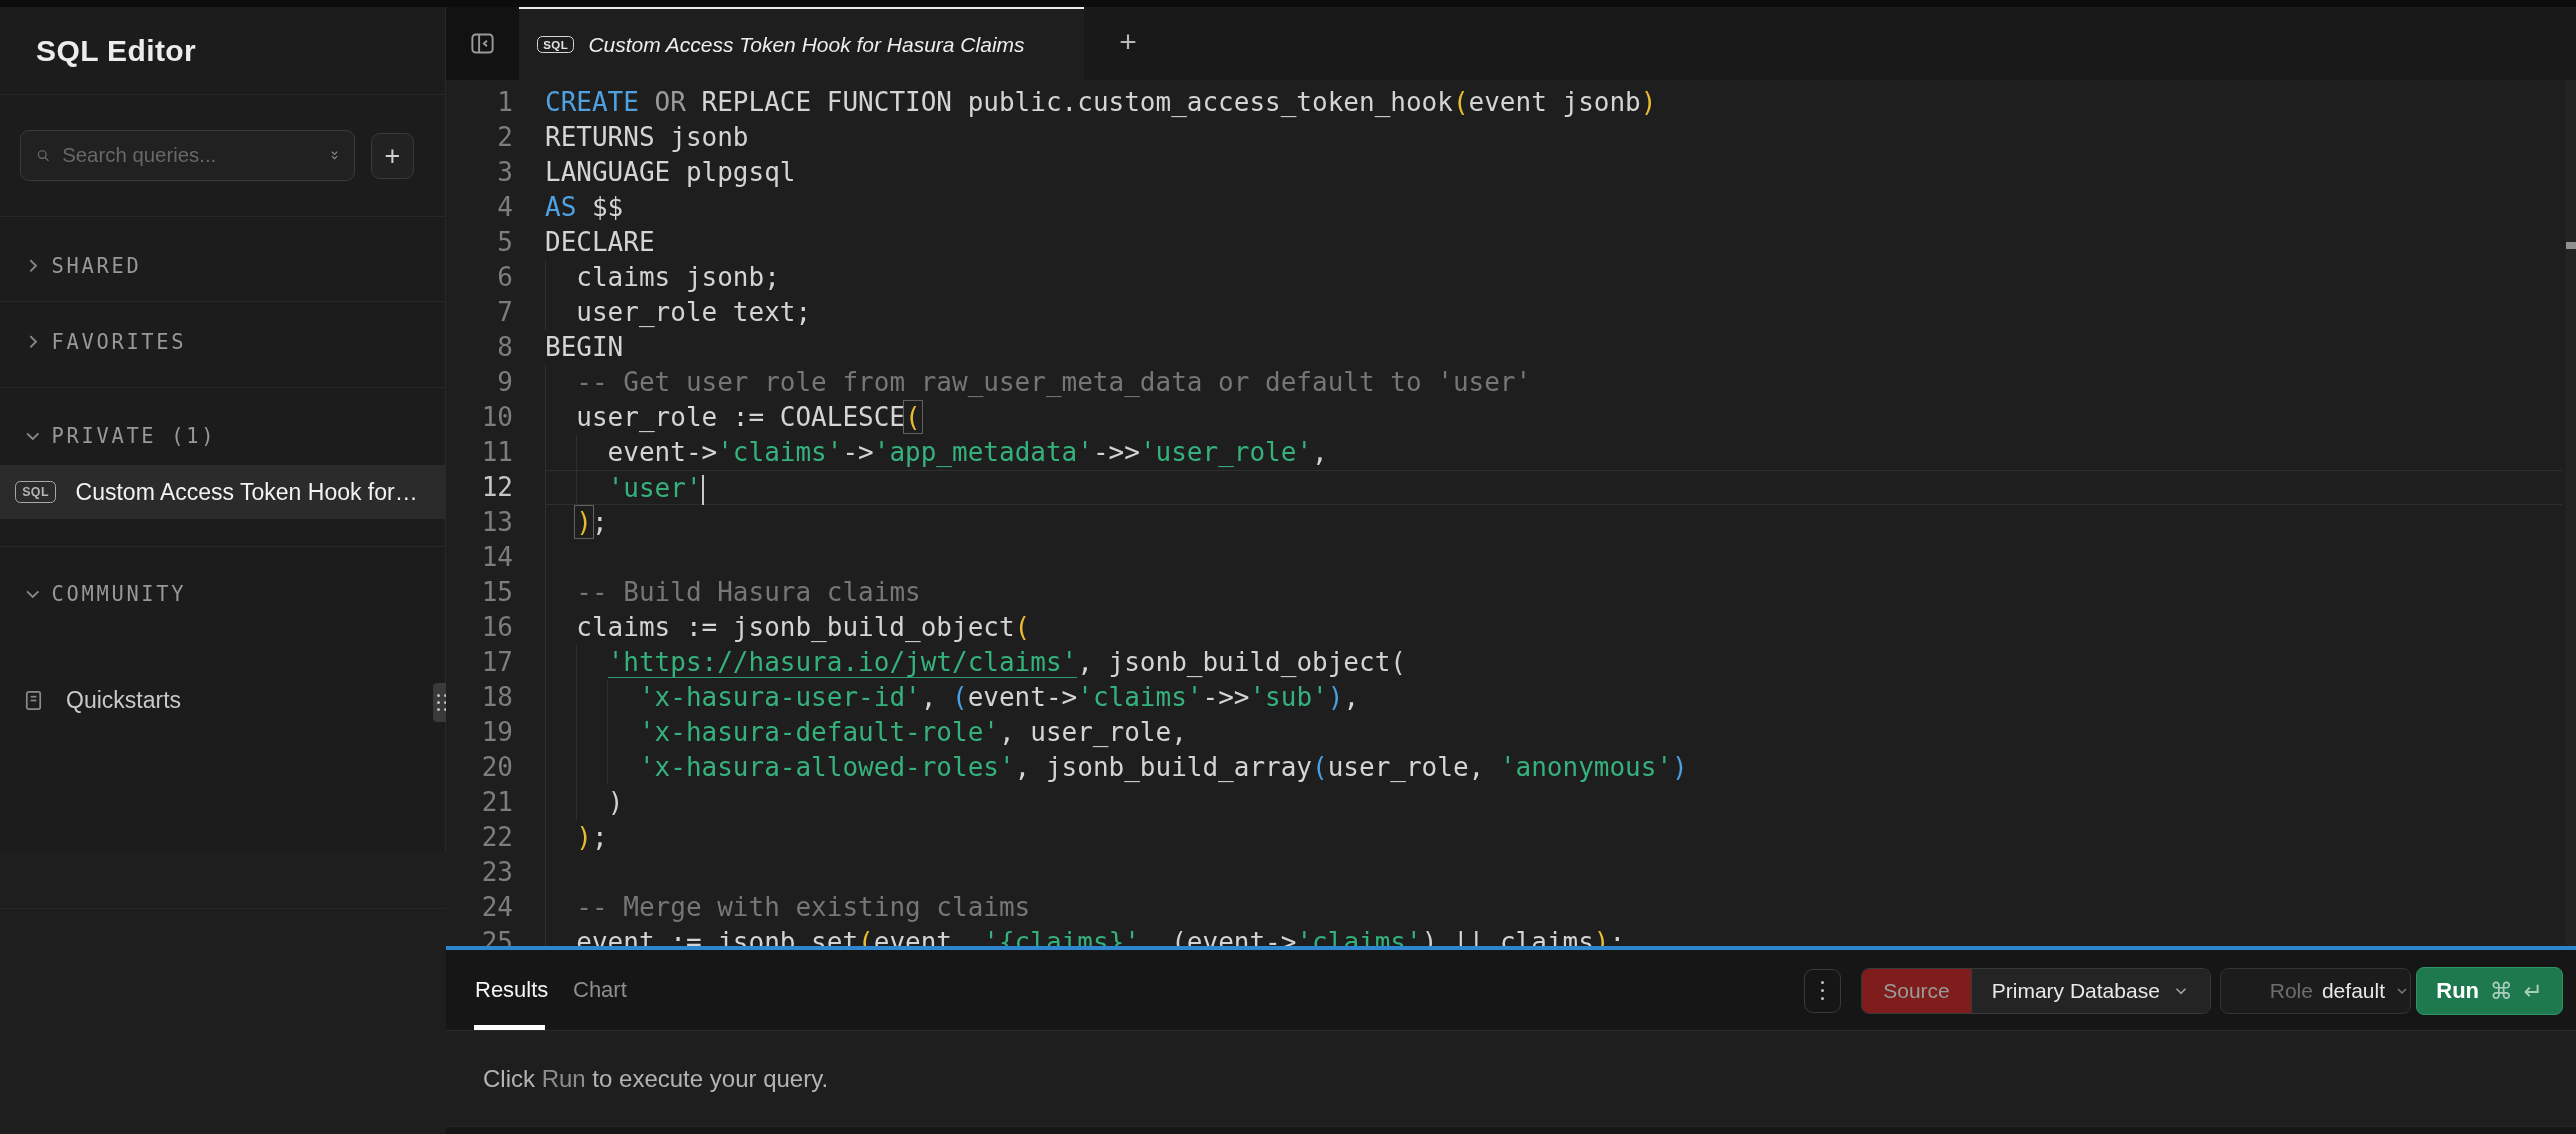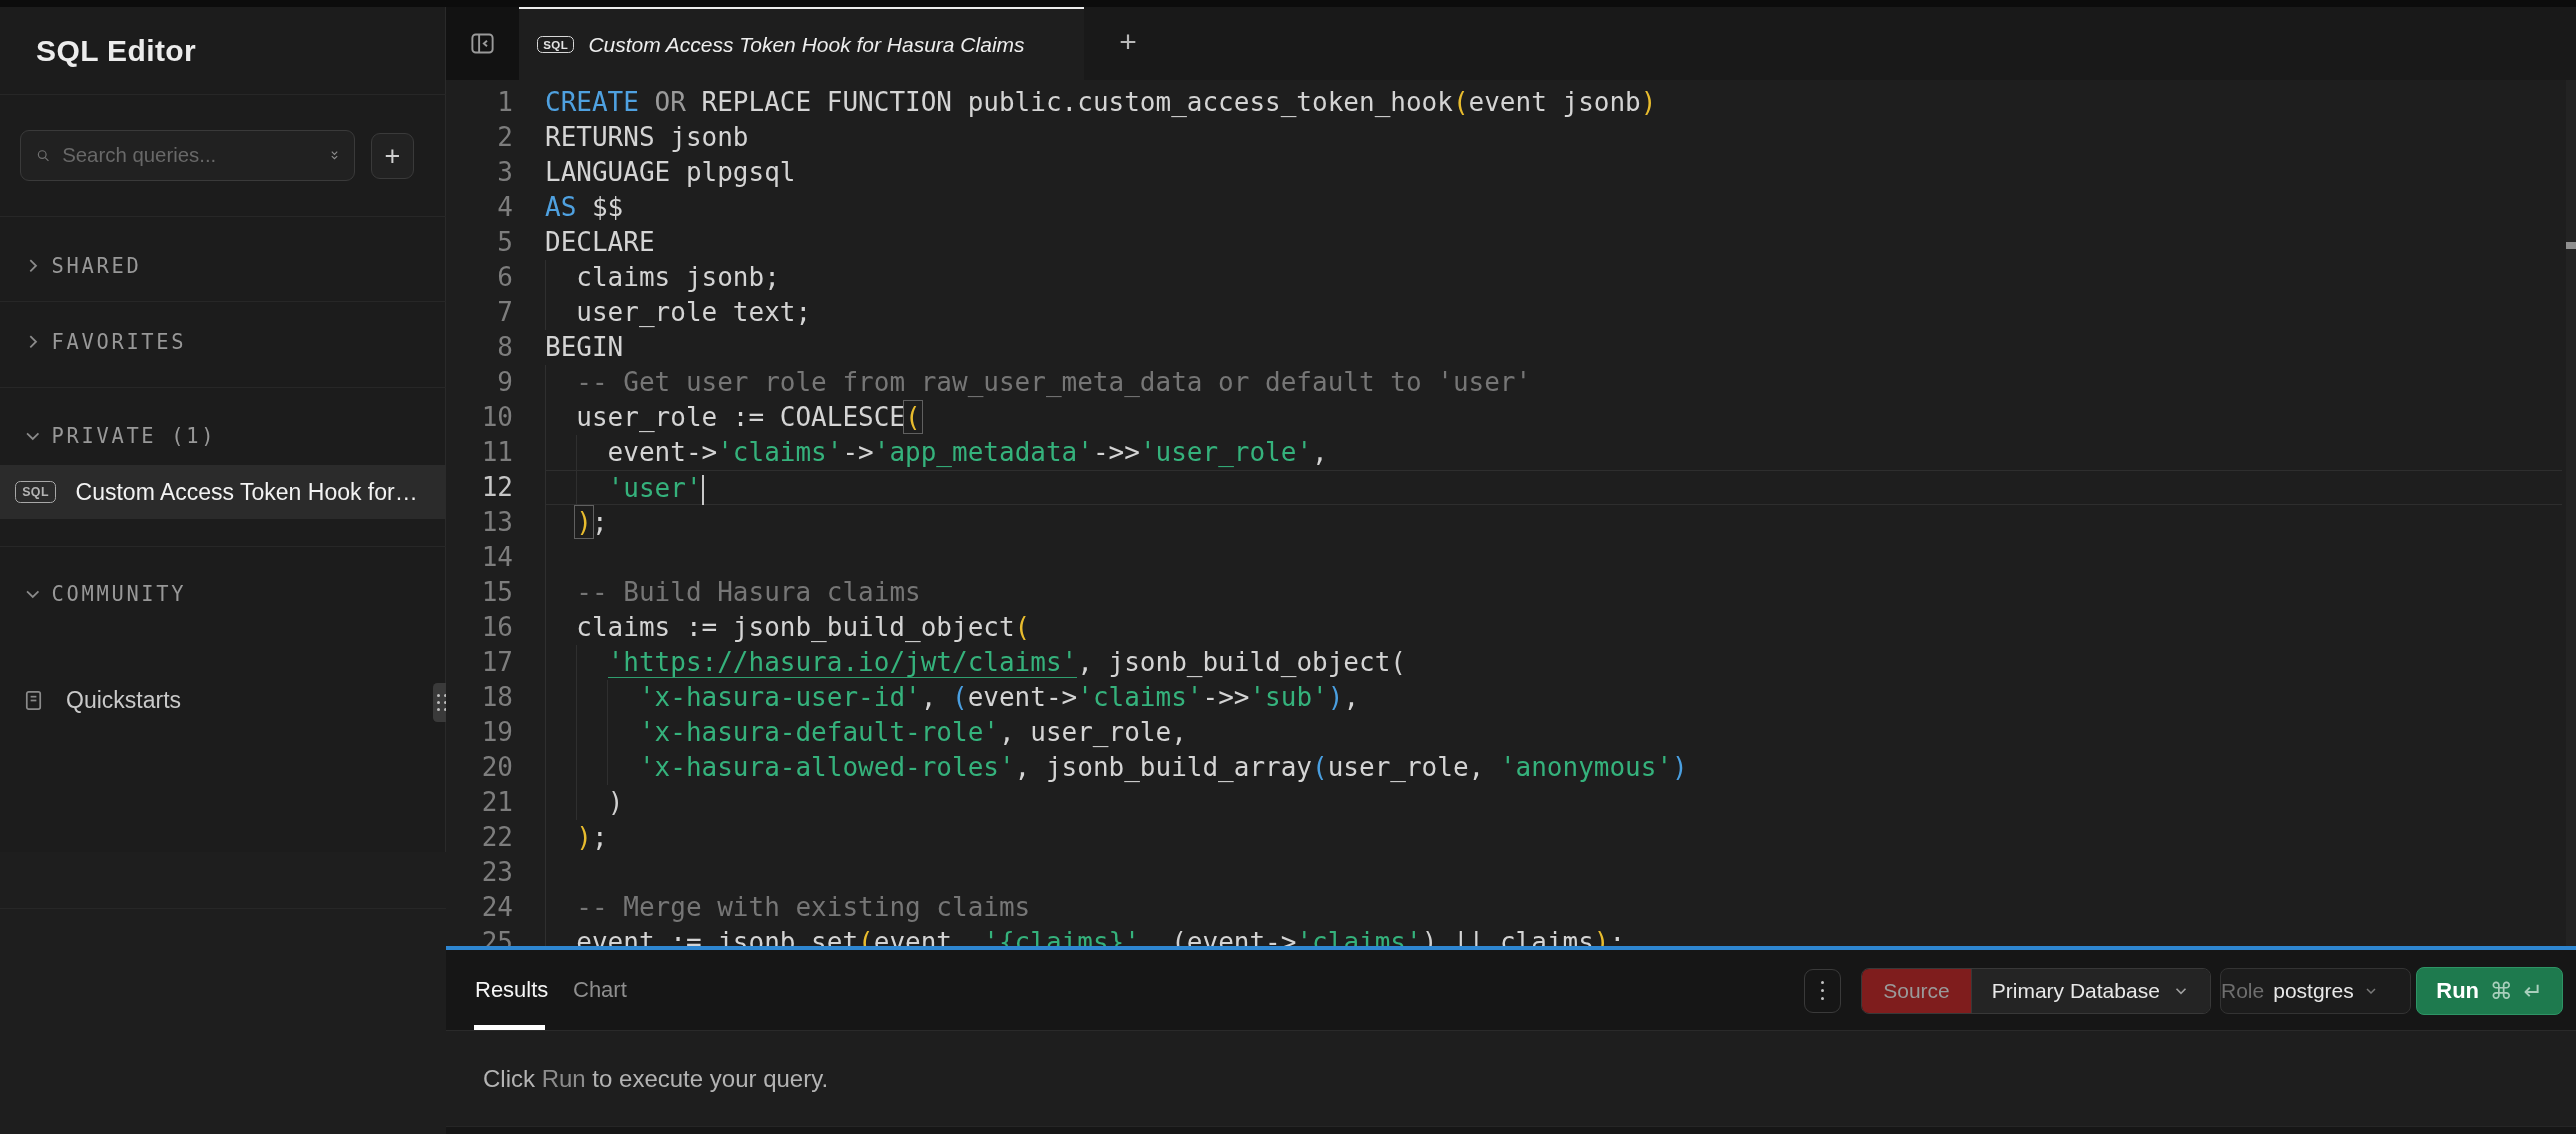--- a/index.html
+++ b/index.html
@@ -73,21 +73,21 @@
   #resultsbar { left:446px; top:950px; width:2130px; height:81px; background:#161616; border-bottom:0.9px solid #2a2a2a; }
   .rtab { position:absolute; top:0; height:80px; display:flex; align-items:center; cursor:pointer; font-size:22px; }
   #tab-results { left:29px; color:#f5f5f5; }
   #tab-chart { left:127px; color:#8e8e8e; }
   #results-underline { position:absolute; left:27.5px; bottom:0; width:71px; height:5.3px; background:#ffffff; }
   #kebab-btn { position:absolute; left:1358px; top:18.6px; width:37px; height:44px; border:0.9px solid #3a3a3a; border-radius:9px; display:flex; flex-direction:column; align-items:center; justify-content:center; gap:4.4px; cursor:pointer; }
   #kebab-btn i { width:3.6px; height:3.6px; border-radius:50%; background:#c2c2c2; }
   #seg-group { position:absolute; left:1415px; top:18px; height:46px; border:0.9px solid #383838; border-radius:8px; display:flex; overflow:hidden; }
   #seg-source { width:110px; background:#7f1d1d; color:#9a9a9a; font-size:21px; display:flex; align-items:center; justify-content:center; cursor:pointer; border-right:0.9px solid #383838; }
   #seg-db { width:238px; background:#242424; color:#e8e8e8; font-size:21px; display:flex; align-items:center; justify-content:center; gap:12.4px; cursor:pointer; }
-  #role-group { position:absolute; left:1774px; top:18px; width:191px; height:46px; border:0.9px solid #333333; border-radius:8px; background:#1c1c1c; display:flex; align-items:center; justify-content:flex-start; gap:9px; cursor:pointer; }
+  #role-group { position:absolute; left:1774px; top:18px; width:191px; height:46px; border:0.9px solid #333333; border-radius:8px; background:#1c1c1c; display:flex; align-items:center; justify-content:flex-end; gap:9px; cursor:pointer; }
   #role-label { color:#6e6e6e; font-size:21px; }
   #role-value { color:#e8e8e8; font-size:21px; }
   #run-btn { position:absolute; left:1970px; top:17px; width:147px; height:48px; background:#1e7a4e; border:0.9px solid #2e9465; border-radius:8px; display:flex; align-items:center; justify-content:center; gap:10.7px; cursor:pointer; }
   #run-label { color:#ffffff; font-size:22px; font-weight:600; }
   .kbd-glyph { color:#a9cfbc; font-size:23px; font-family:"DejaVu Sans", sans-serif; }
   #resultsbody { left:446px; top:1031px; width:2130px; height:95px; background:#1e1e1e; display:flex; align-items:center; }
   #resultsbody .msg { margin-left:37px; font-size:24px; color:#b3b3b3; }
   #resultsbody .msg .kwmsg { color:#8d8d8d; }
   #bottomstrip { left:446px; top:1126px; width:2130px; height:9px; background:#161616; border-top:0.9px solid #262626; }
 
@@ -270,21 +270,21 @@
       <div id="seg-source">Source</div>
       <div id="seg-db">
         <span>Primary Database</span>
         <svg width="18" height="18" viewBox="0 0 24 24" fill="none" stroke="#9f9f9f" stroke-width="2.2">
             <polyline points="6,9 12,15 18,9"></polyline>
           </svg>
       </div>
     </div>
     <div id="role-group">
       <span id="role-label">Role</span>
-      <span id="role-value">postgres</span>
+      <span id="role-value">default</span>
       <svg width="16" height="16" viewBox="0 0 24 24" fill="none" stroke="#7a7a7a" stroke-width="2.2">
           <polyline points="6,9 12,15 18,9"></polyline>
         </svg>
     </div>
     <div id="run-btn">
       <span id="run-label">Run</span>
       <span class="kbd-glyph">⌘</span>
       <span class="kbd-glyph">↵</span>
     </div>
   </div>

